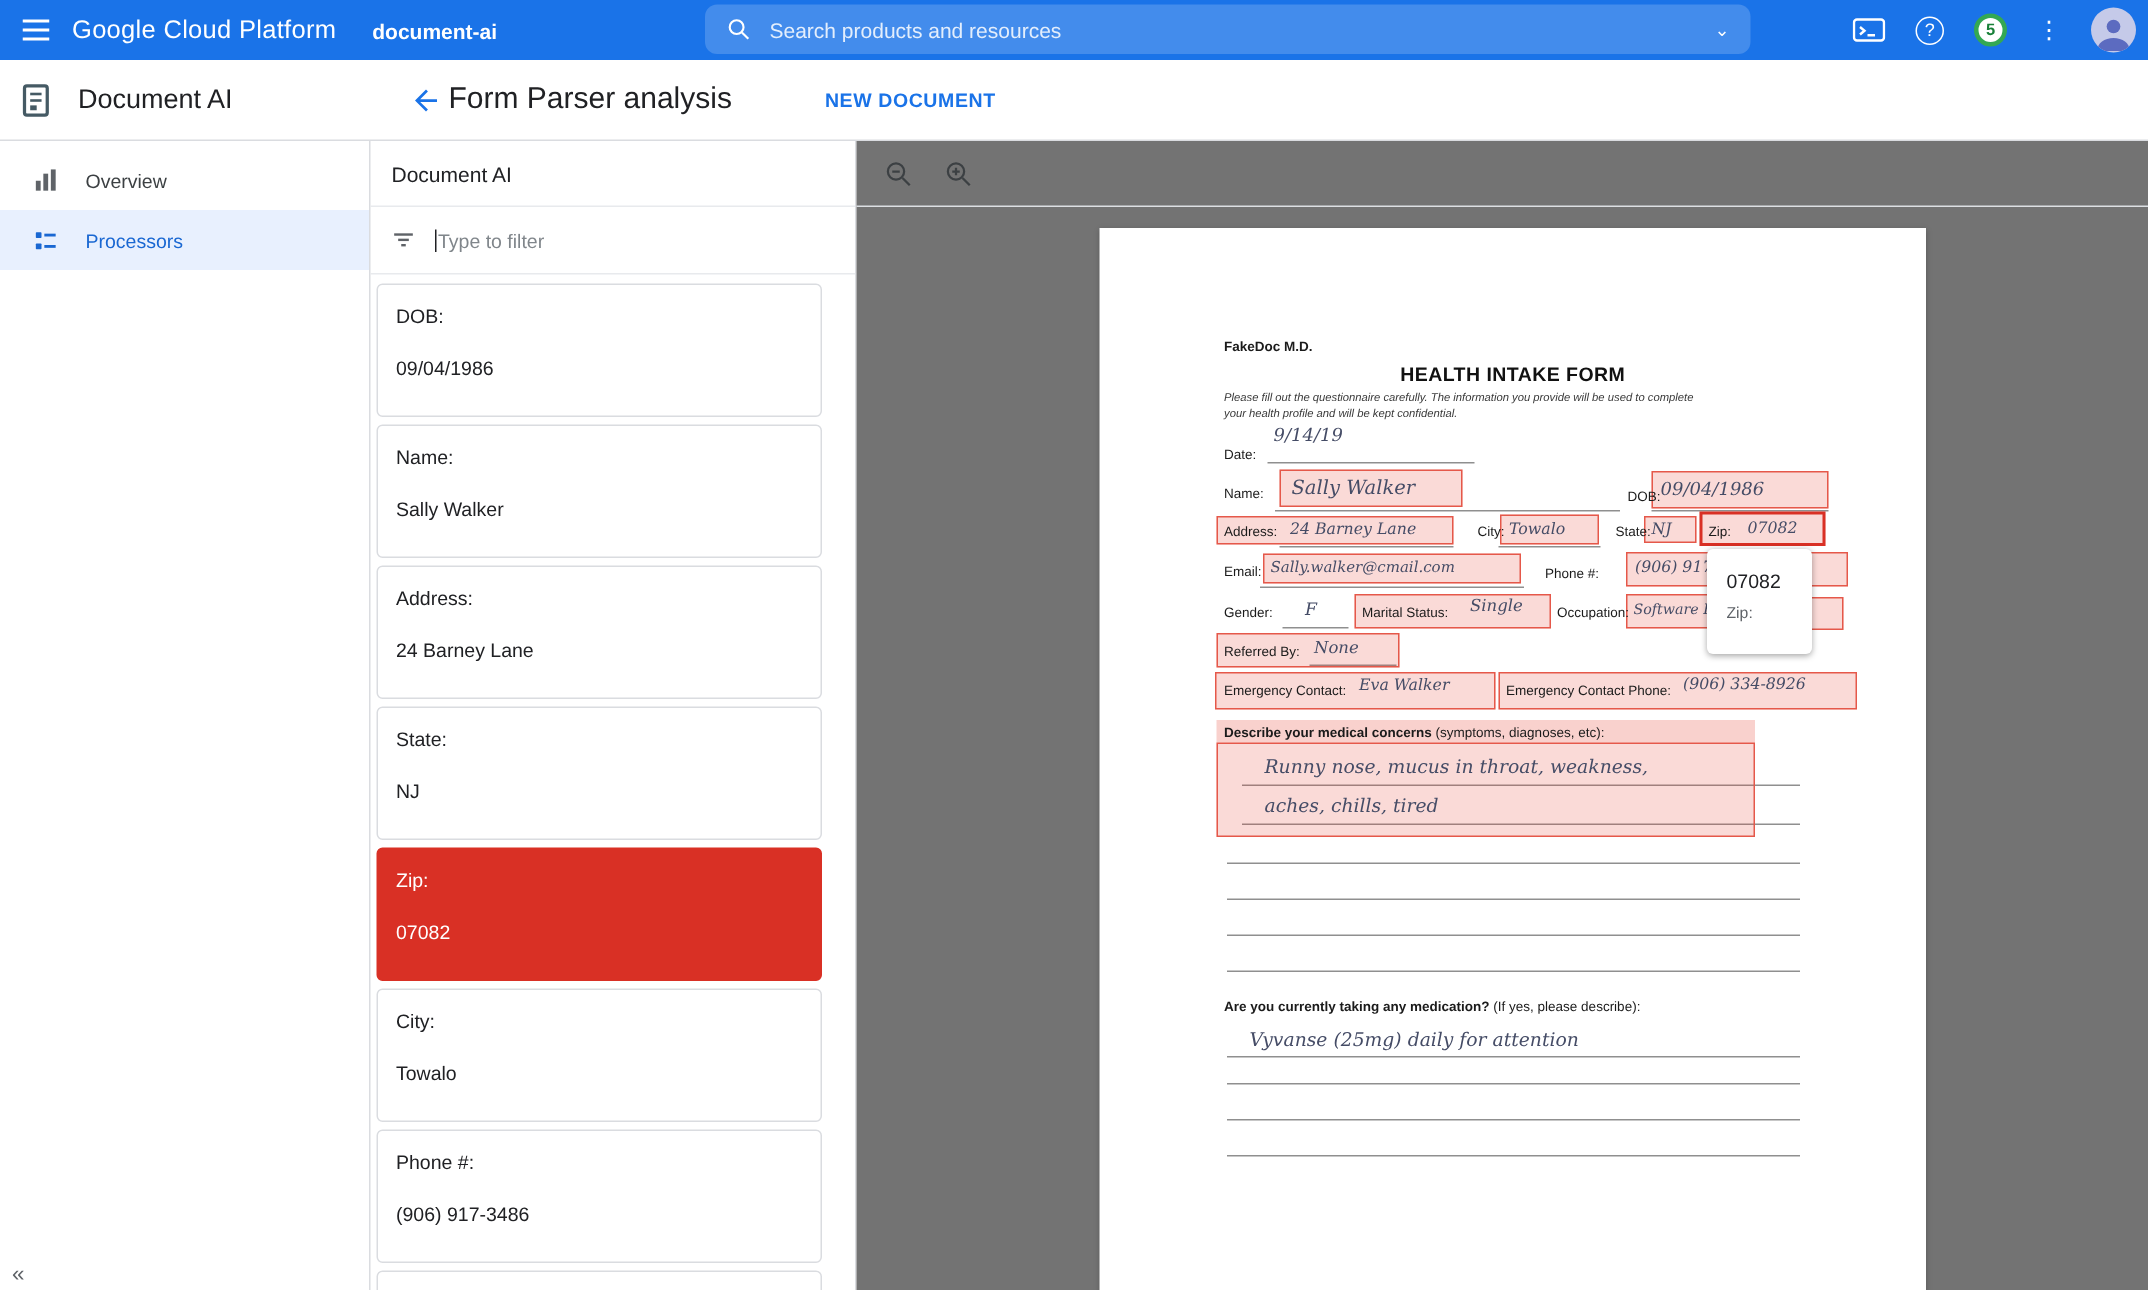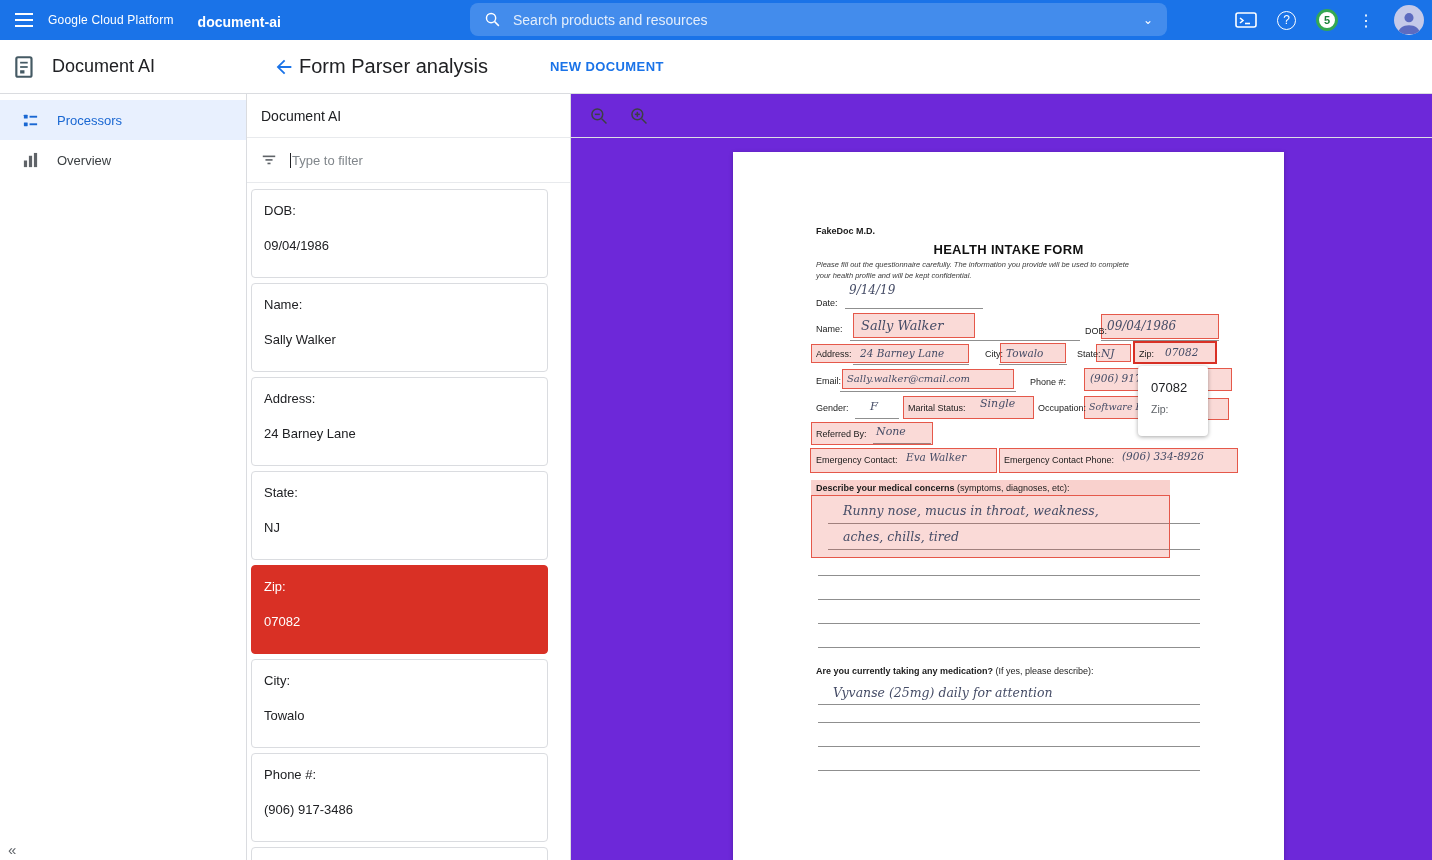--- a/index.html
+++ b/index.html
@@ -1,21 +1,21 @@
 <!DOCTYPE html>
 <html><head>
 <meta charset="utf-8">
 <style>
   * { margin:0; padding:0; box-sizing:border-box; }
   html,body { width:1432px; height:860px; overflow:hidden; font-family:"Liberation Sans",sans-serif; background:#fff; }
 
   
   .topbar { position:relative; height:40px; background:#1a73e8; display:flex; align-items:center; color:#fff; z-index:40; }
   .hamburger { width:48px; display:flex; justify-content:center; cursor:pointer; font-size:18px; }
-  .brand { font-size:12px; letter-spacing:.2px; white-space:nowrap; }
+  .brand { font-size:17px; letter-spacing:.2px; white-space:nowrap; }
   .project-sel { display:flex; align-items:flex-end; gap:17px; margin-left:24px; font-size:14px; font-weight:bold; cursor:pointer;flex-direction:column; }
   .project-caret { font-size:10px; }
   .searchbar { position:absolute; left:470px; top:3px; width:697px; height:33px; background:rgba(255,255,255,0.18); border-radius:8px; display:flex; align-items:center; padding:0 14px; }
   .searchbar input { flex:1; background:transparent; border:none; outline:none; color:#fff; font-size:14px; margin-left:12px; }
   .searchbar input::placeholder { color:rgba(255,255,255,0.85); }
   .search-chevron { font-size:12px; color:#fff; cursor:pointer; }
   .topbar-right { position:absolute; right:8px; top:0; height:40px; display:flex; align-items:center; gap:20px; }
   .tb-icon { cursor:pointer; display:flex; align-items:center; justify-content:center; }
   .help-circle { width:19px; height:19px; border:1.6px solid #fff; border-radius:50%; font-size:12px; display:flex; align-items:center; justify-content:center; }
   .badge-green { width:22px; height:22px; border:3px solid #34a853; background:#fff; color:#188038; border-radius:50%; font-size:11px; font-weight:bold; display:flex; align-items:center; justify-content:center; }
@@ -47,21 +47,21 @@
   .filter-row input { border:none; outline:none; font-size:13px; color:#202124; flex:1; margin-left:1px; }
   .filter-row input::placeholder { color:#80868b; }
   .cards { flex:1; overflow:hidden; padding:6px 22px 0 4px; }
   .card { height:89px; border:1px solid #dadce0; border-radius:4px; margin-bottom:5px; padding:13px 12px; cursor:pointer; background:#fff; }
   .card-label { font-size:13px; color:#202124; margin-bottom:20px; }
   .card-value { font-size:13px; color:#202124; }
   .card.selected { background:#d93025; border-color:#d93025; }
   .card.selected .card-label, .card.selected .card-value { color:#fff; }
 
   
-  .canvas { flex:1; background:#6d28d9; position:relative; }
+  .canvas { flex:1; background:#737373; position:relative; }
   .canvas-toolbar { height:44px; display:flex; align-items:center; gap:20px; padding-left:18px; border-bottom:1px solid #dcdfe3; }
   .zoom-btn { cursor:pointer; display:flex; }
 
   .page { position:absolute; left:162px; top:58px; width:551px; height:820px; background:#fff; box-shadow:0 1px 4px rgba(0,0,0,0.25); }
 
   .doc-clinic { position:absolute; left:83px; top:74px; font-size:9px; font-weight:bold; color:#1b1b1b; }
   .doc-title { position:absolute; left:0; top:90px; width:551px; text-align:center; font-size:13px; font-weight:bold; color:#111; letter-spacing:.3px; }
   .doc-instr { position:absolute; left:83px; font-size:7.5px; font-style:italic; color:#3a3a3a; white-space:nowrap; }
   .flabel { position:absolute; font-size:9px; font-weight:normal; color:#1b1b1b; white-space:nowrap; z-index:2; }
   .fhead { position:absolute; font-size:9px; color:#1b1b1b; white-space:nowrap; z-index:2; }
@@ -151,40 +151,40 @@
         </svg>
     </span>
     <span class="page-title">Form Parser analysis</span>
     <span class="new-doc">NEW DOCUMENT</span>
   </div>
 </div>
 
 <div class="body-row">
 
   <div class="leftnav">
+    <div class="nav-item">
+      <svg width="17" height="17" viewBox="0 0 18 18">
+          <g fill="#5f6368">
+            <rect x="2" y="9" width="3.4" height="7"></rect>
+            <rect x="7.3" y="4" width="3.4" height="12"></rect>
+            <rect x="12.6" y="1" width="3.4" height="15"></rect>
+          </g>
+        </svg>
+      <span>Overview</span>
+    </div>
     <div class="nav-item selected">
       <svg width="17" height="17" viewBox="0 0 18 18">
           <g fill="#1967d2">
             <rect x="2" y="3" width="4" height="4" rx="0.5"></rect>
             <rect x="8" y="4" width="8" height="2"></rect>
             <rect x="2" y="11" width="4" height="4" rx="0.5"></rect>
             <rect x="8" y="12" width="8" height="2"></rect>
           </g>
         </svg>
       <span>Processors</span>
-    </div>
-    <div class="nav-item">
-      <svg width="17" height="17" viewBox="0 0 18 18">
-          <g fill="#5f6368">
-            <rect x="2" y="9" width="3.4" height="7"></rect>
-            <rect x="7.3" y="4" width="3.4" height="12"></rect>
-            <rect x="12.6" y="1" width="3.4" height="15"></rect>
-          </g>
-        </svg>
-      <span>Overview</span>
     </div>
     <div class="nav-collapse">«</div>
   </div>
 
   <div class="fields-panel">
     <div class="panel-header">Document AI</div>
     <div class="filter-row">
       <svg width="16" height="16" viewBox="0 0 18 18">
           <g fill="#5f6368">
             <rect x="2" y="4" width="14" height="1.8"></rect>

